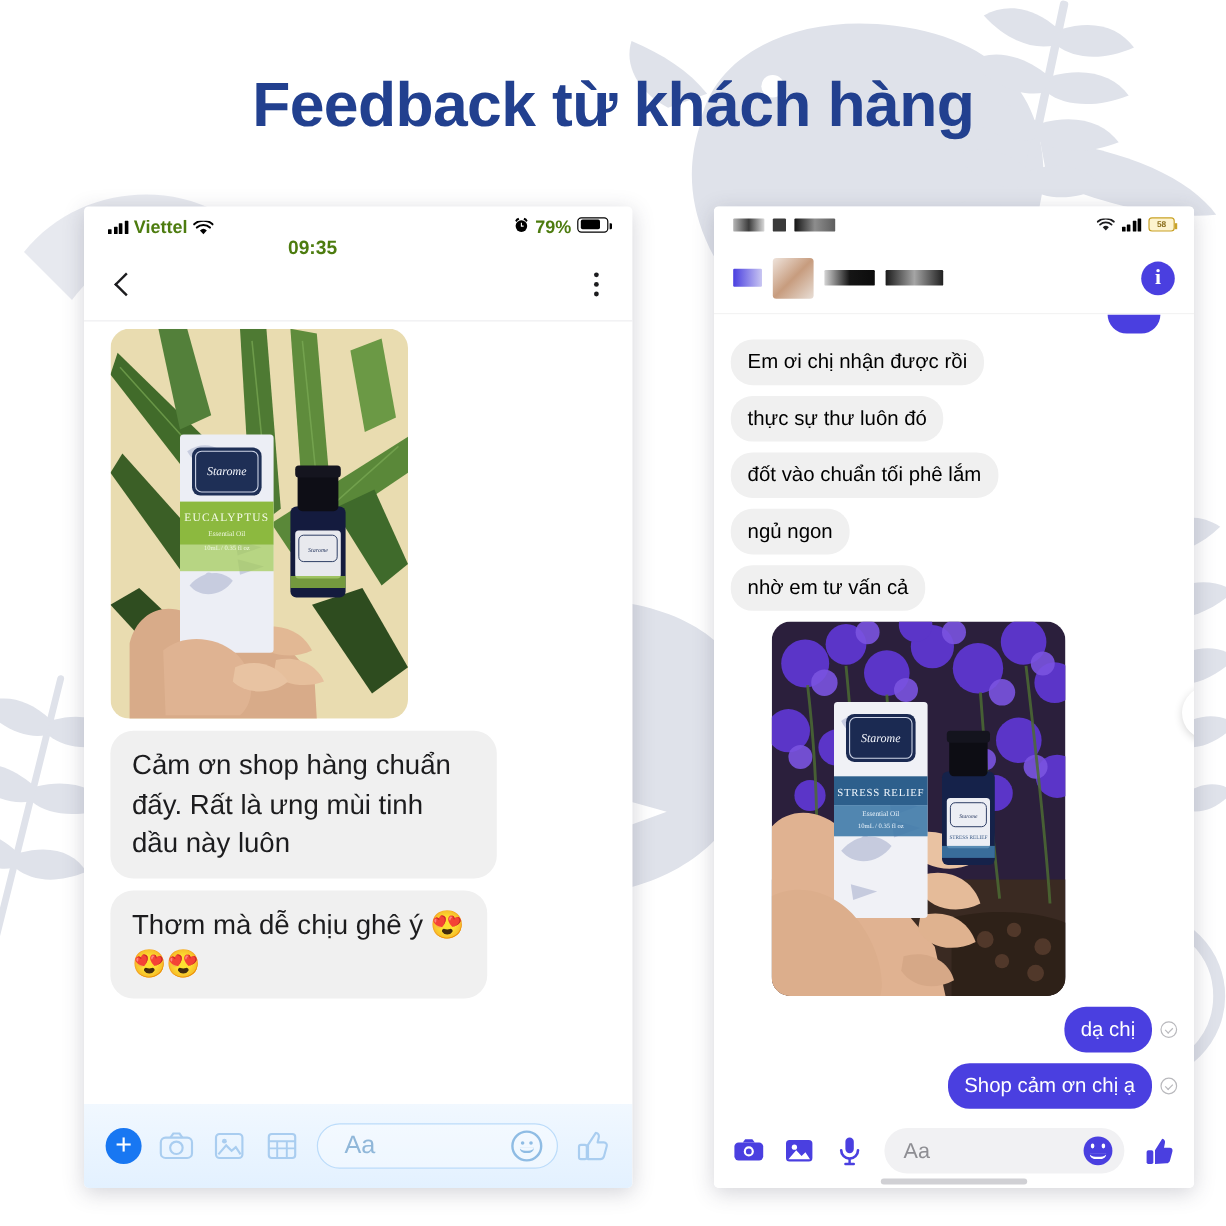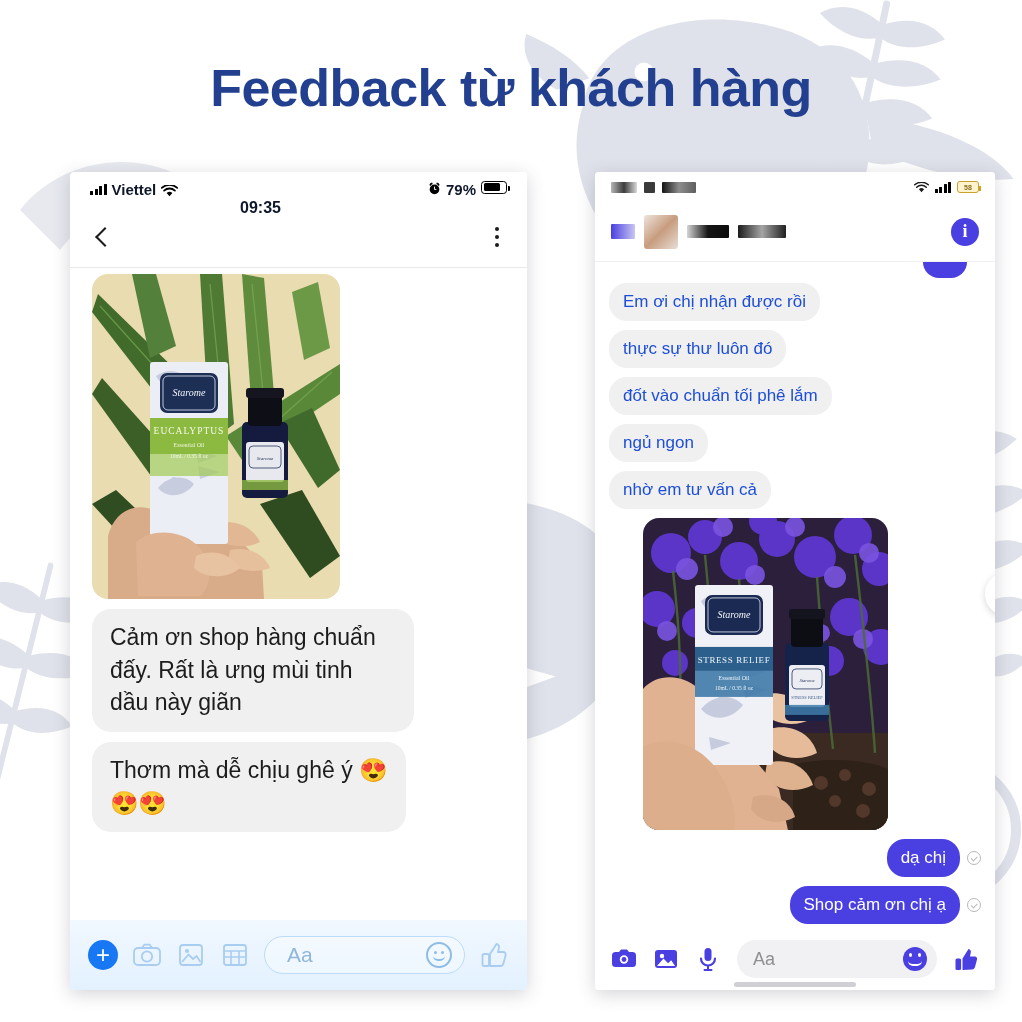--- a/index.html
+++ b/index.html
@@ -48,21 +48,21 @@
   #phone-right { left: 595px; top: 172px; width: 400px; height: 818px; }
 
   
   .ios-statusbar {
     height: 34px;
     display: flex;
     align-items: center;
     padding: 0 20px;
     font-size: 15px;
     font-weight: bold;
-    color: #0f172a;
+    color: #4d7c0f;
     flex: 0 0 auto;
   }
   .ios-sb-left  { display: flex; align-items: center; gap: 5px; width: 150px; }
   .ios-sb-mid   { flex: 1; text-align: left; font-size: 16px; margin-top: 37px; }
   .ios-sb-right { display: flex; align-items: flex-start; justify-content: flex-end; gap: 5px; width: 150px; }
 
   .sig-bars { display: inline-flex; align-items: flex-end; gap: 1.5px; height: 11px; }
   .sig-bars i { display: block; width: 3px; background: #000; border-radius: 0.5px; }
   .sig-bars i:nth-child(1){height:4px} .sig-bars i:nth-child(2){height:6px}
   .sig-bars i:nth-child(3){height:9px} .sig-bars i:nth-child(4){height:11px}
@@ -188,21 +188,21 @@
     font-size: 18px; font-weight: bold; font-family:"Liberation Serif", serif; flex:0 0 auto; }
 
   .thread-right {
     flex:1 1 auto; overflow:hidden; position:relative;
     padding: 0 14px 4px 14px; display:flex; flex-direction:column; gap: 9px; background:#fff;
   }
   .bub2 {
     max-width: 260px; border-radius: 18px; padding: 8px 14px;
     font-size: 17px; line-height: 1.3;
   }
-  .bub2.in  { background:#f0f0f0; color:#1d4ed8; align-self:flex-start; }
+  .bub2.in  { background:#f0f0f0; color:#000000; align-self:flex-start; }
   .bub2.out { background:#4a3fe0; color:#fff; align-self:flex-end; }
 
   .partial-bub { align-self:flex-end; width: 44px; height: 16px; background:#4a3fe0;
     border-radius: 0 0 18px 18px; margin-bottom:-4px; margin-right: 14px; }
 
   .photo-right {
     width: 245px; height: 322px; border-radius: 16px;
     align-self: flex-start; margin-left: 34px; overflow: hidden; position: relative;
   }
 
@@ -433,21 +433,21 @@
         <rect x="154" y="168" width="38" height="40" rx="3" fill="#e8e9ee"></rect>
         <rect x="157" y="172" width="32" height="22" rx="4" fill="none" stroke="#26365e" stroke-width="0.8"></rect>
         <text x="173" y="186" font-family="Liberation Serif, serif" font-size="5" fill="#26365e" text-anchor="middle" font-style="italic">Starome</text>
         <rect x="150" y="206" width="46" height="10" fill="#8cb93f" opacity="0.8"></rect>
 
         <path d="M44 268 C60 254 88 256 104 270 C120 284 122 310 108 322 L46 322 Z" fill="#dfb392"></path>
         <path d="M104 282 C120 274 140 280 148 294 C134 306 112 304 102 294 Z" fill="#e8c3a2"></path>
       </svg>
     </div>
 
-    <div class="bub in">Cảm ơn shop hàng chuẩn đấy. Rất là ưng mùi tinh dầu này giãn</div>
+    <div class="bub in">Cảm ơn shop hàng chuẩn đấy. Rất là ưng mùi tinh dầu này luôn</div>
     <div class="bub in">
       <span>Thơm mà dễ chịu ghê ý 😍</span><br>
       <span class="emoji">😍😍</span>
     </div>
   </div>
 
   <div class="ios-composer">
     <div class="plus-btn">+</div>
     <div class="ic-out">
       <svg viewBox="0 0 30 30">

